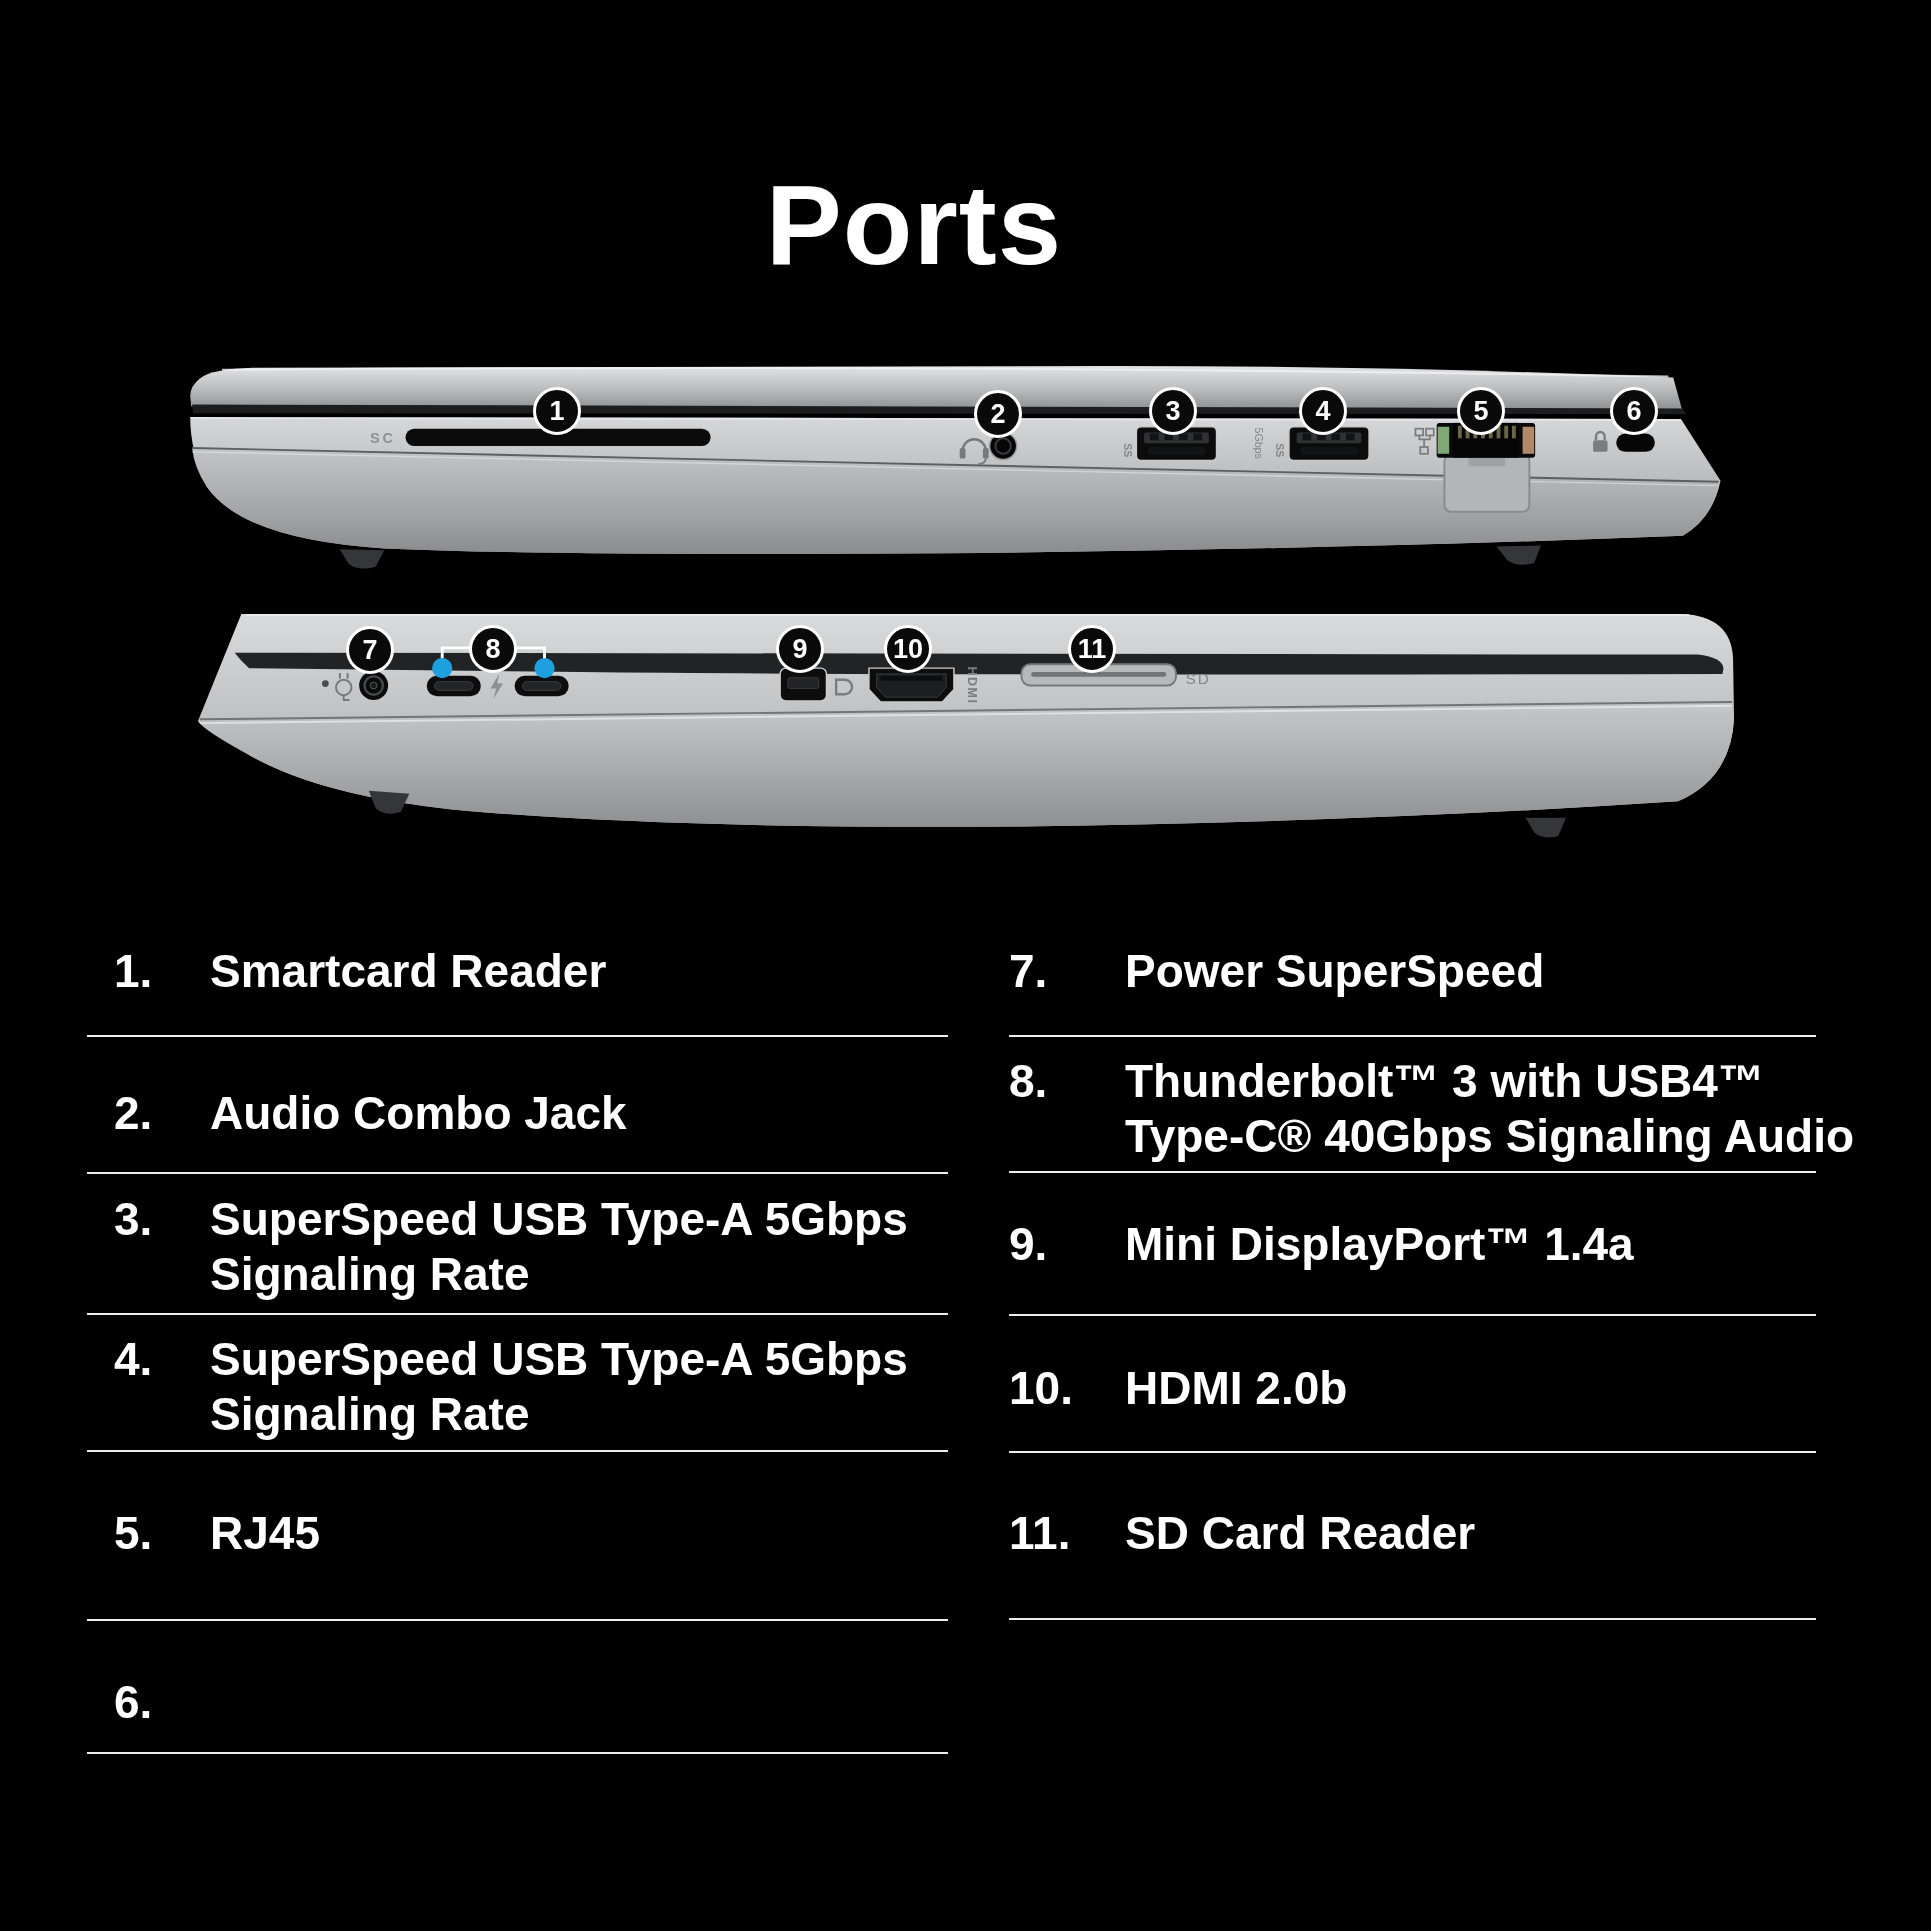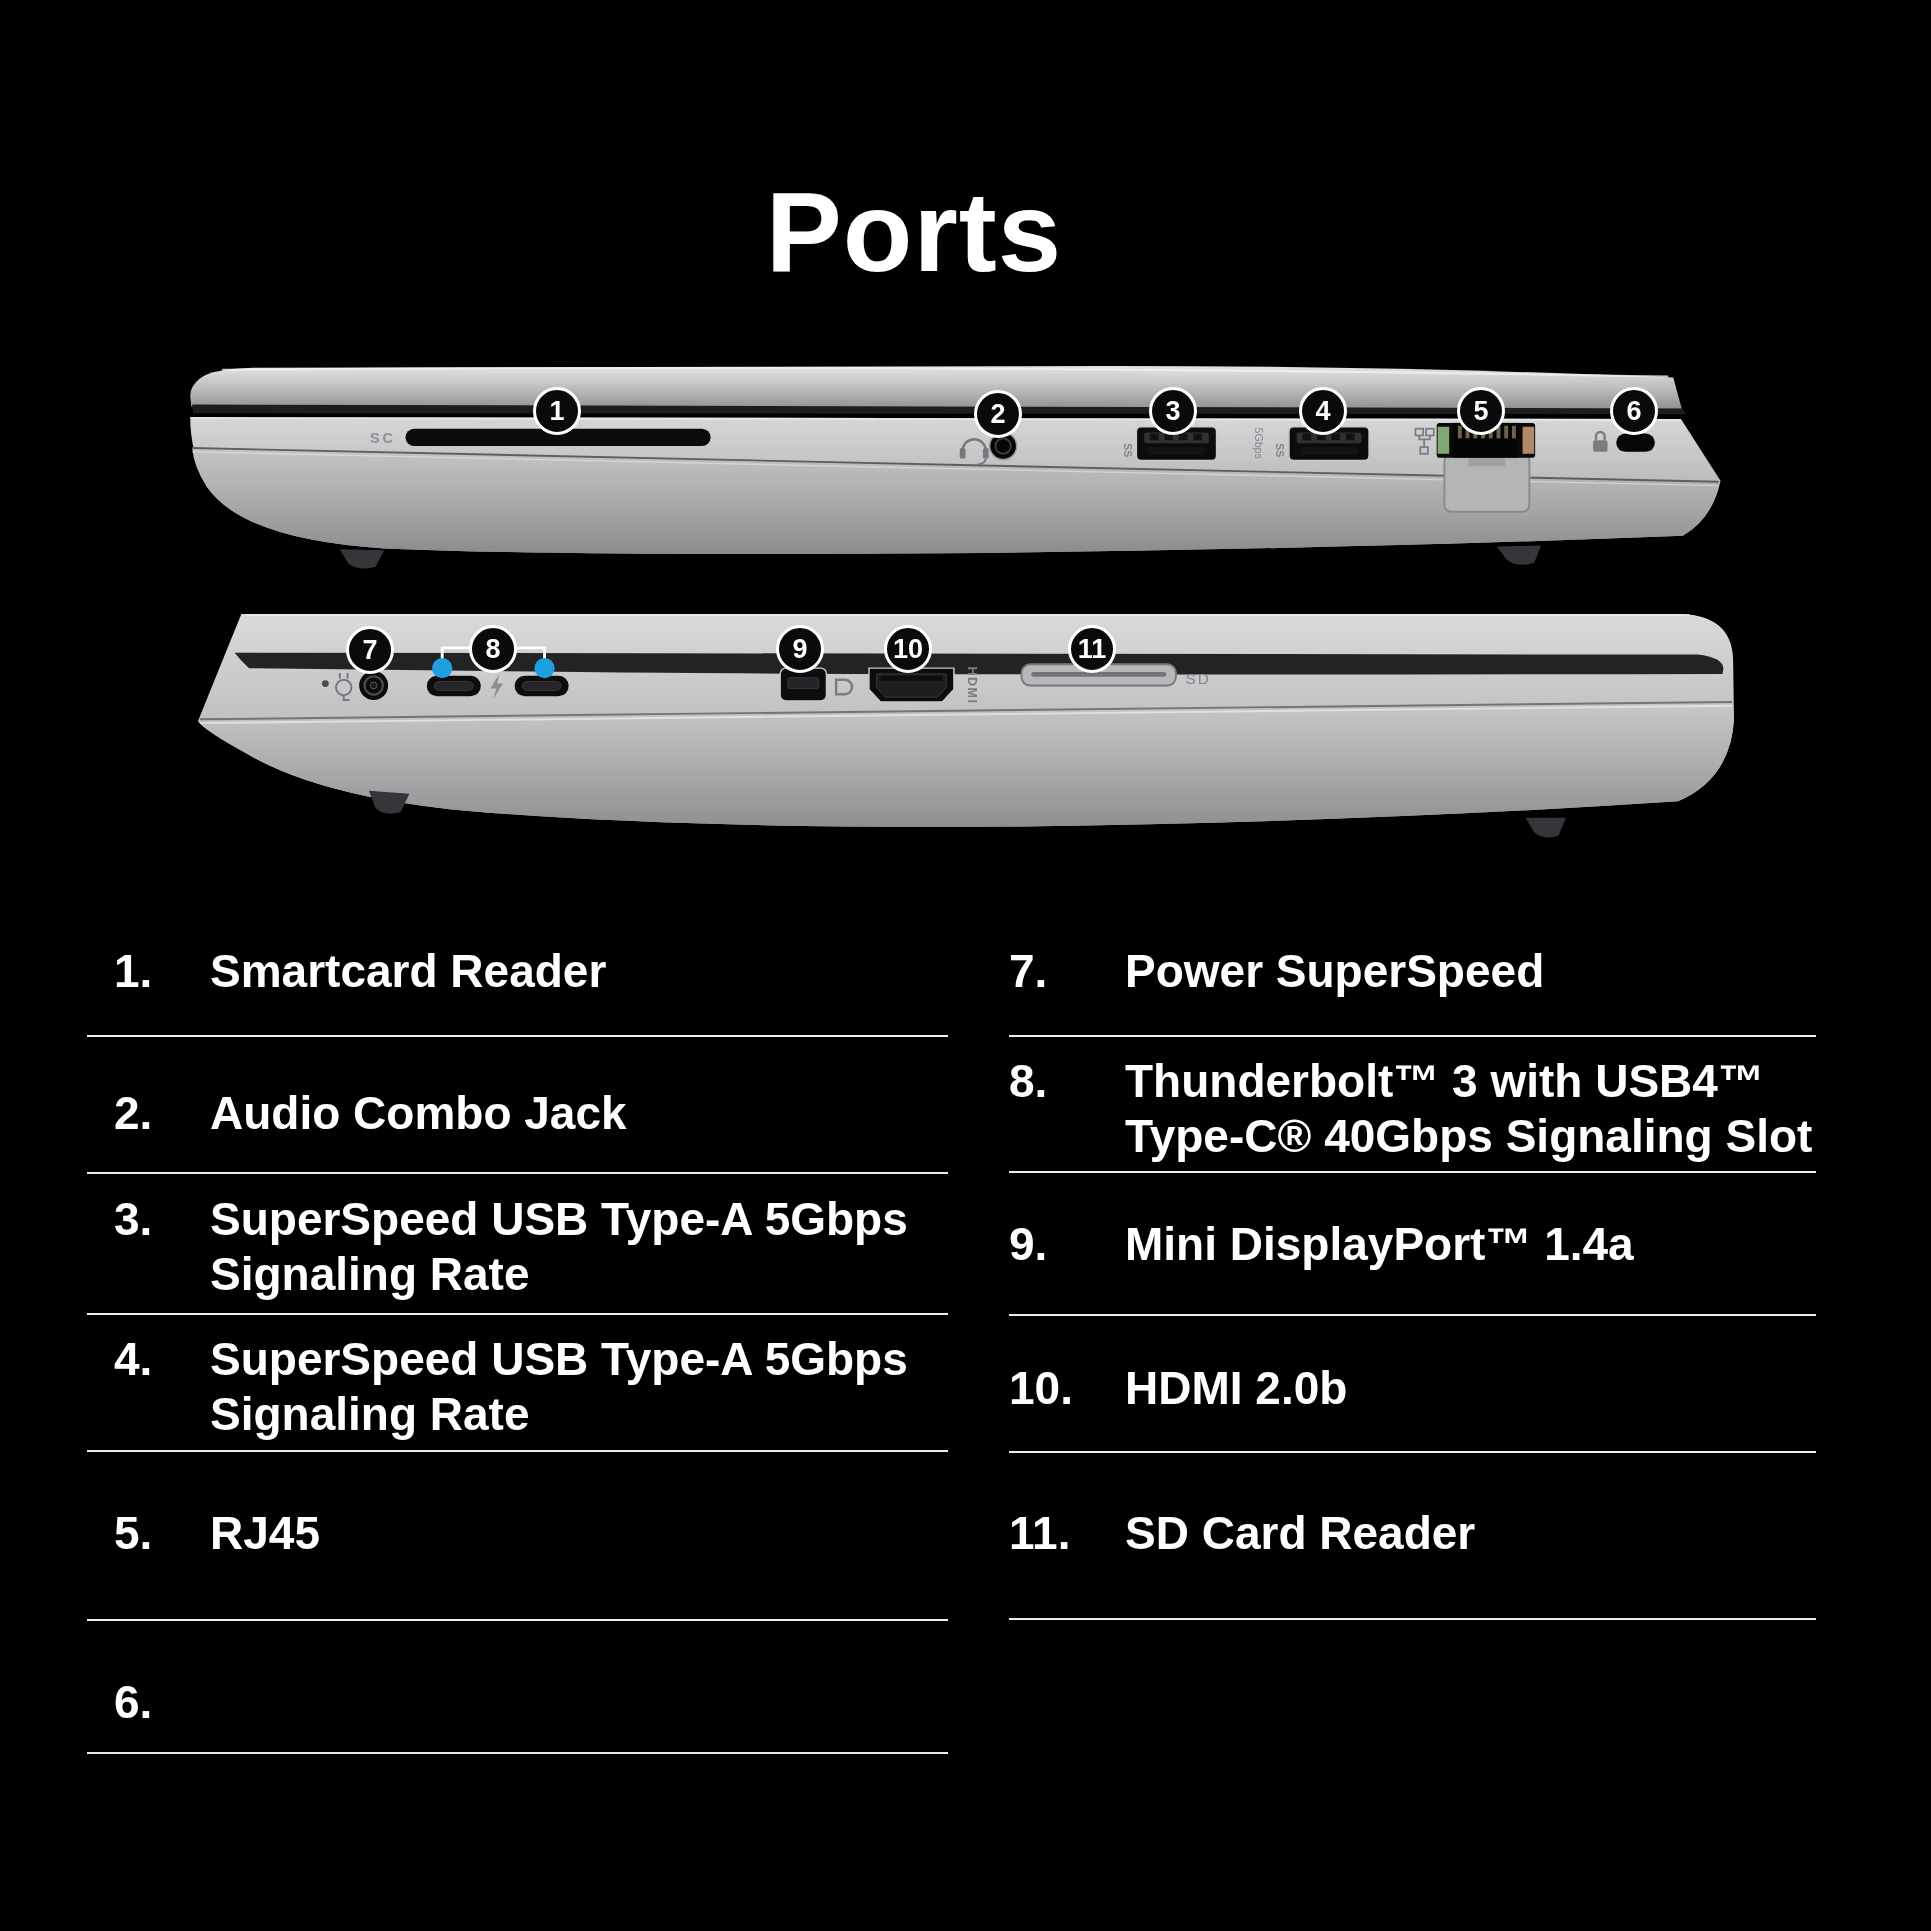--- a/index.html
+++ b/index.html
@@ -1,19 +1,19 @@
 <!DOCTYPE html>
 <html><head>
 <meta charset="utf-8">
 <style>
   html,body{margin:0;padding:0;background:#000;}
   body{width:1931px;height:1931px;position:relative;overflow:hidden;
        font-family:"Liberation Sans",sans-serif;-webkit-font-smoothing:antialiased;}
   .canvas{position:absolute;inset:0;width:1931px;height:1931px;background:#000;}
-  .page-title{position:absolute;top:96px;left:0;width:1828px;text-align:center;
+  .page-title{position:absolute;top:89px;left:0;width:1828px;text-align:center;
       color:#fff;font-size:114px;font-weight:700;letter-spacing:1px;line-height:1.05;}
   .laptop-svg{position:absolute;left:0;top:0;pointer-events:none;}
   
   .badge{position:absolute;width:42px;height:42px;border-radius:50%;
       background:#0a0a0a;border:3.9px solid #fff;color:#fff;
       display:flex;align-items:center;justify-content:center;
       font-size:27px;font-weight:700;box-sizing:content-box;z-index:5;}
   .badge-1{left:533px;top:387px}.badge-2{left:974px;top:390px}.badge-3{left:1149px;top:387px}
   .badge-4{left:1299px;top:387px}.badge-5{left:1457px;top:387px}.badge-6{left:1610px;top:387px}
   .badge-7{left:346px;top:626px}.badge-8{left:469px;top:625px}.badge-9{left:776px;top:625px}
@@ -249,21 +249,21 @@
       <div class="item pos-right-0">
         <span class="num">7.</span>
         <div class="label">
           <span>Power SuperSpeed</span>
         </div>
       </div>
       <div class="item pos-right-1">
         <span class="num">8.</span>
         <div class="label">
           <span>Thunderbolt™ 3 with USB4™</span>
-          <span>Type-C® 40Gbps Signaling Slot</span>
+          <span>Type-C® 40Gbps Signaling Audio</span>
         </div>
       </div>
       <div class="item pos-right-2">
         <span class="num">9.</span>
         <div class="label">
           <span>Mini DisplayPort™ 1.4a</span>
         </div>
       </div>
       <div class="item pos-right-3">
         <span class="num">10.</span>

